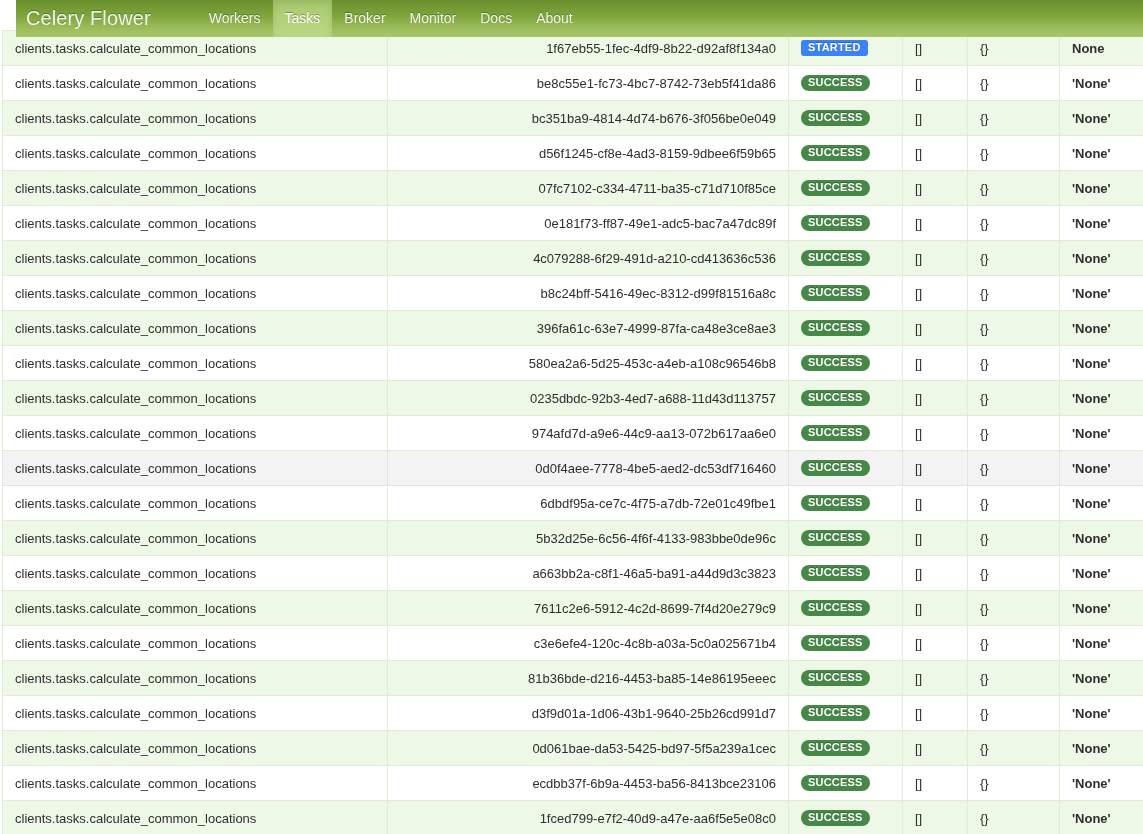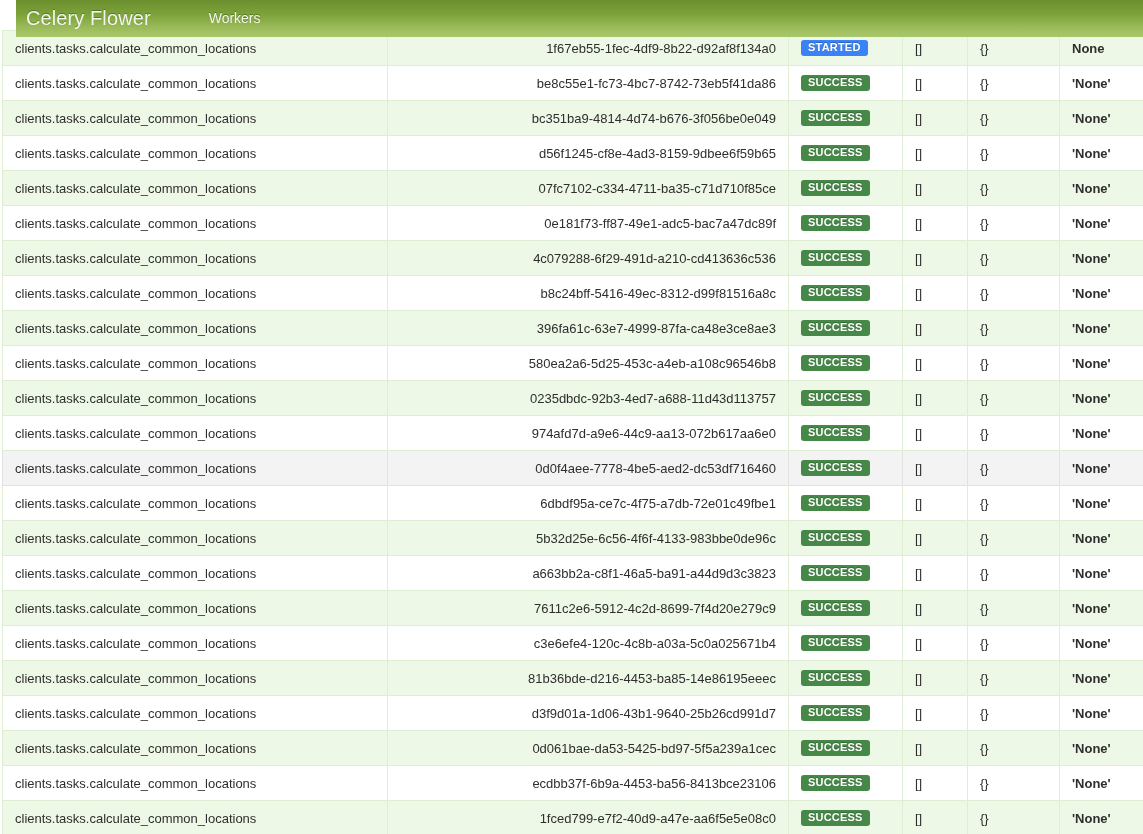--- a/index.html
+++ b/index.html
@@ -35,36 +35,34 @@
     text-shadow: 0 -1px 0 rgba(0,0,0,0.28);
     white-space: nowrap;
     letter-spacing: .1px;
   }
   .nav-items {
     display: flex;
     align-items: stretch;
     list-style: none;
     margin: 0;
     padding: 0;
-    flex-direction: column;
   }
   .nav-item {
     color: #f4f7ee;
     font-size: 14px;
     line-height: 37px;
     padding: 0 12px;
     white-space: nowrap;
     text-shadow: 0 -1px 0 rgba(0,0,0,0.3);
     cursor: pointer;
   }
   .nav-item.active {
     background: linear-gradient(to bottom, #a7c96c 0%, #b4d179 55%, #bcd886 100%);
     color: #ffffff;
     box-shadow: inset 0 3px 7px rgba(0,0,0,0.10);
-    font-style: italic;
   }
 
   
   .table-wrap {
     position: absolute;
     top: 30px;
     left: 0;
     width: 1143px;
   }
   table.tasks {
@@ -103,21 +101,21 @@
     padding: 2px 7px 3px;
     border-radius: 3px;
     font-size: 11px;
     font-weight: bold;
     color: #ffffff;
     line-height: 1.05;
     letter-spacing: .2px;
     text-shadow: 0 -1px 0 rgba(0,0,0,0.25);
     vertical-align: middle;
   }
-  .badge-success { background: #468847; }
+  .badge-success { background: #468847; border-radius: 8px; }
   .badge-started { background: #999999; }
 </style>
 </head>
 <body>
 
 <div class="table-wrap">
   <table class="tasks">
     <colgroup>
       <col class="col-name">
         <col class="col-uuid">

